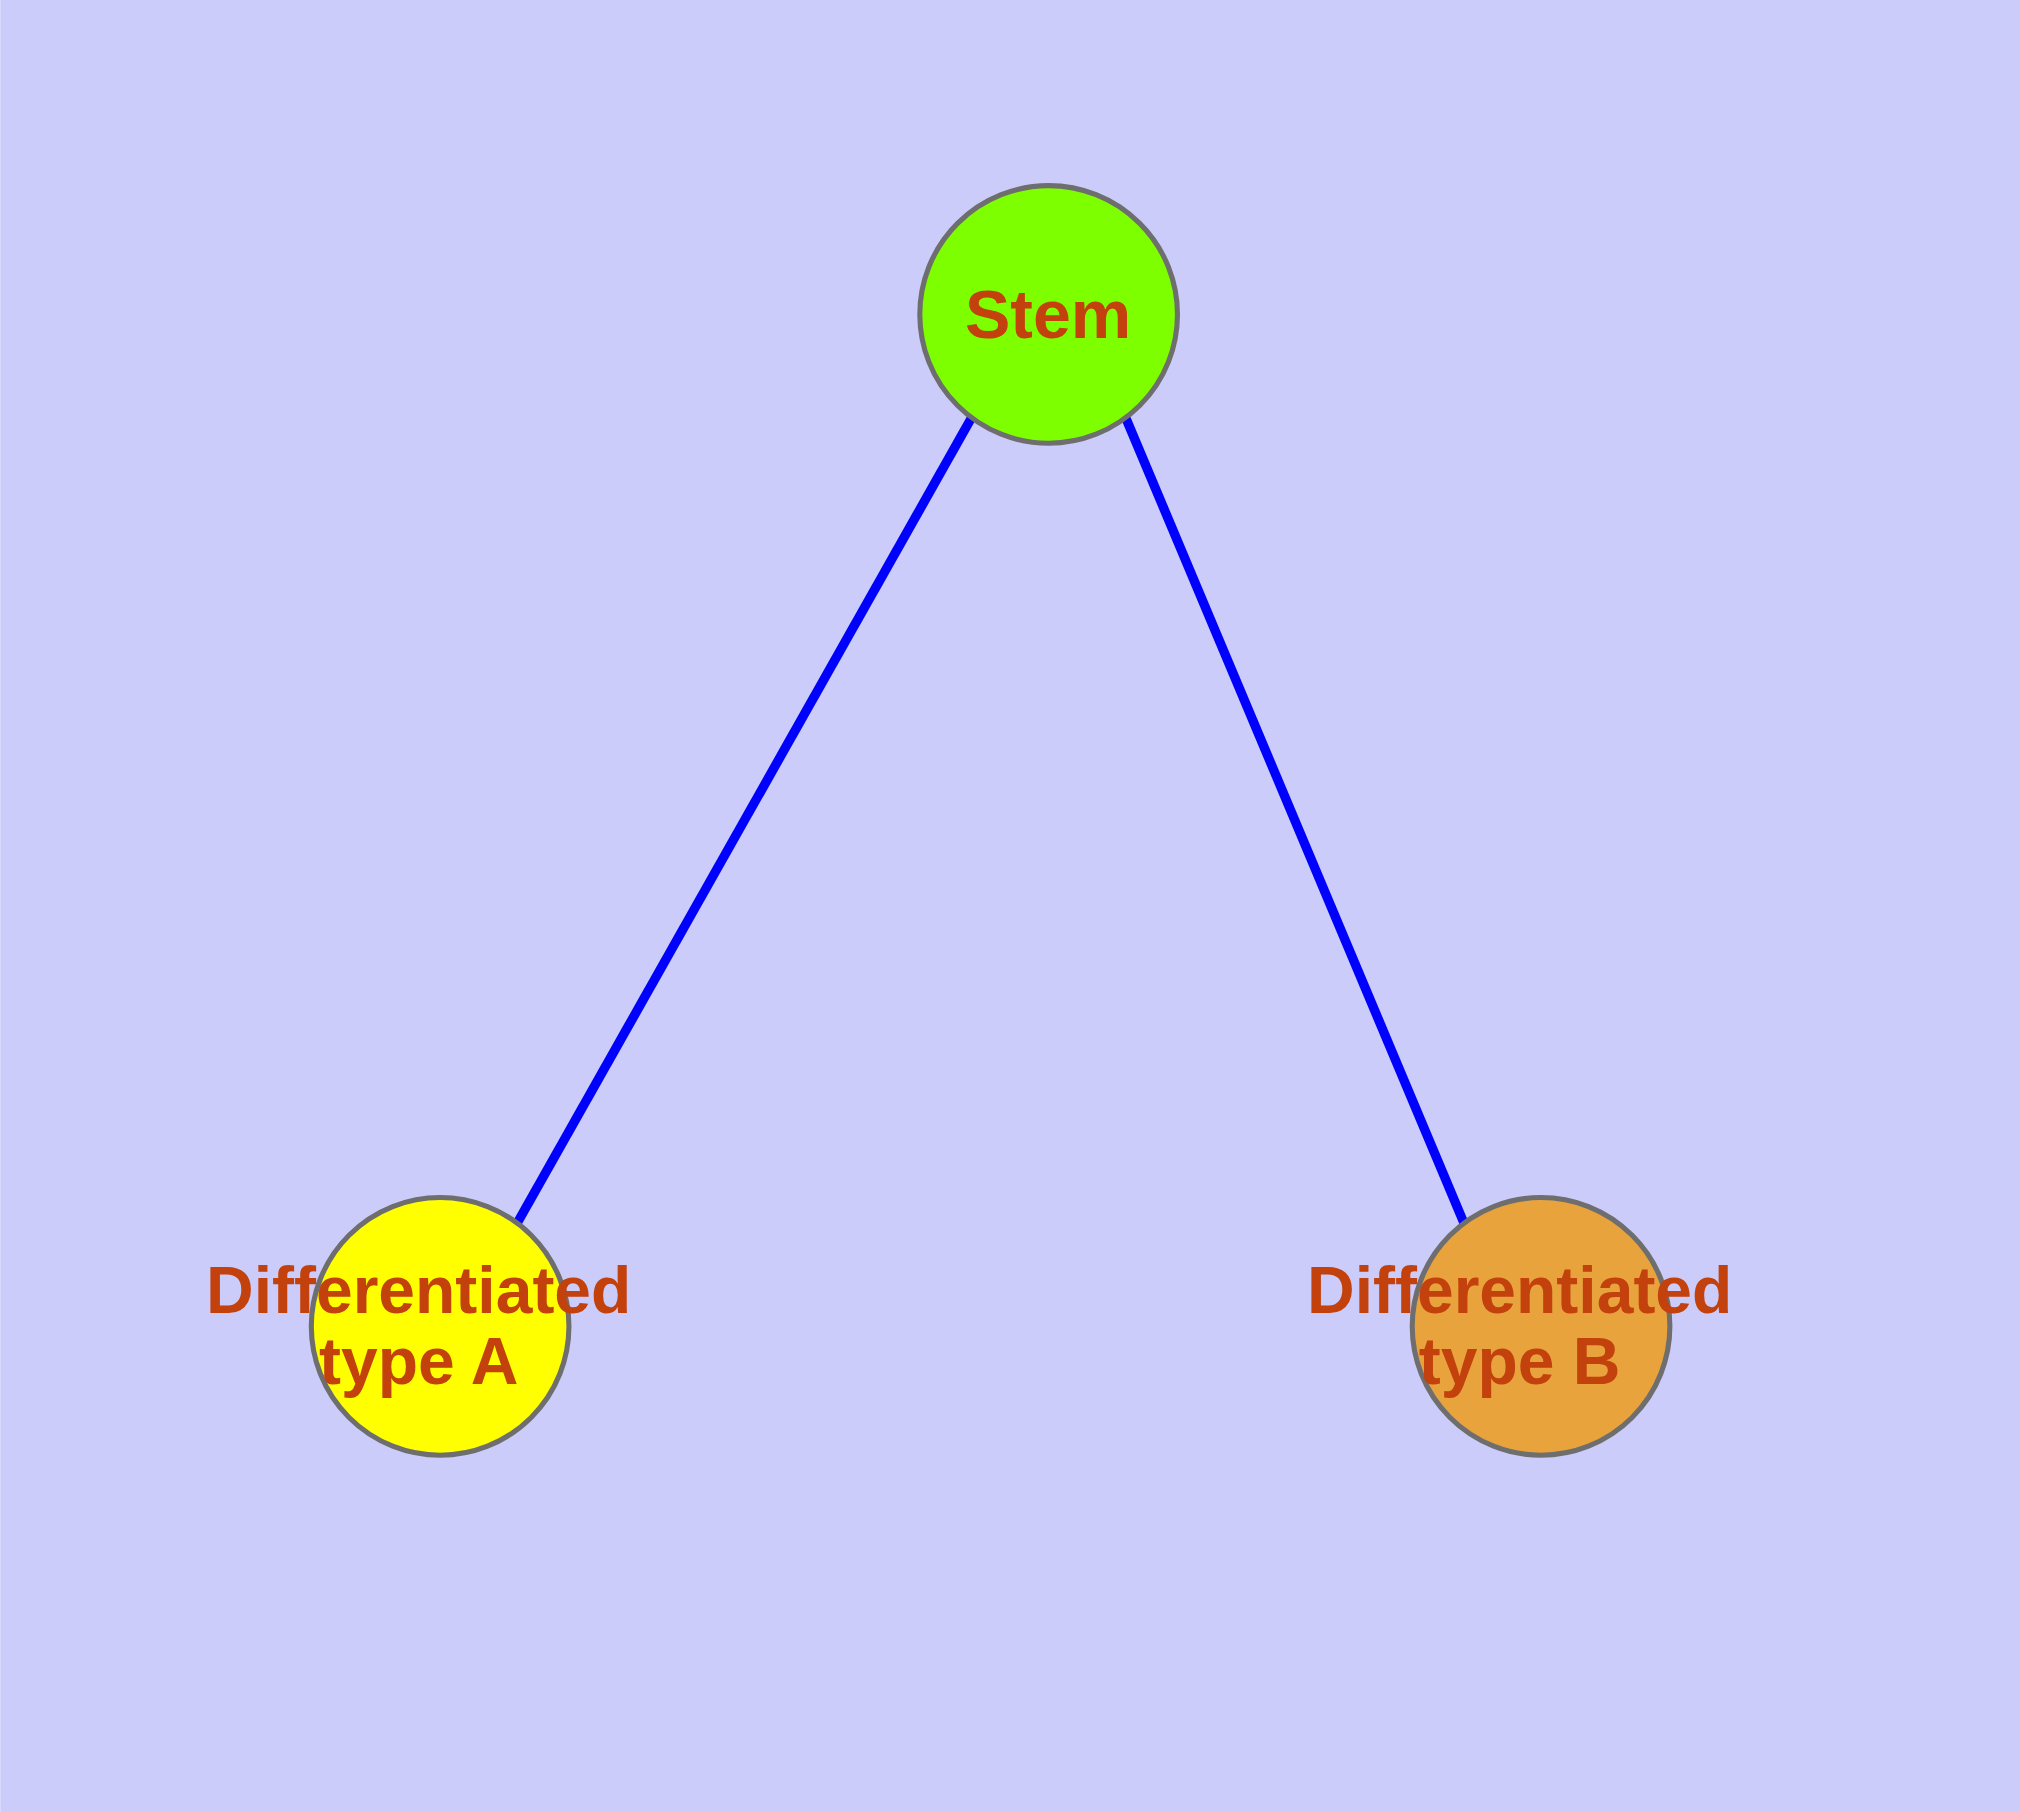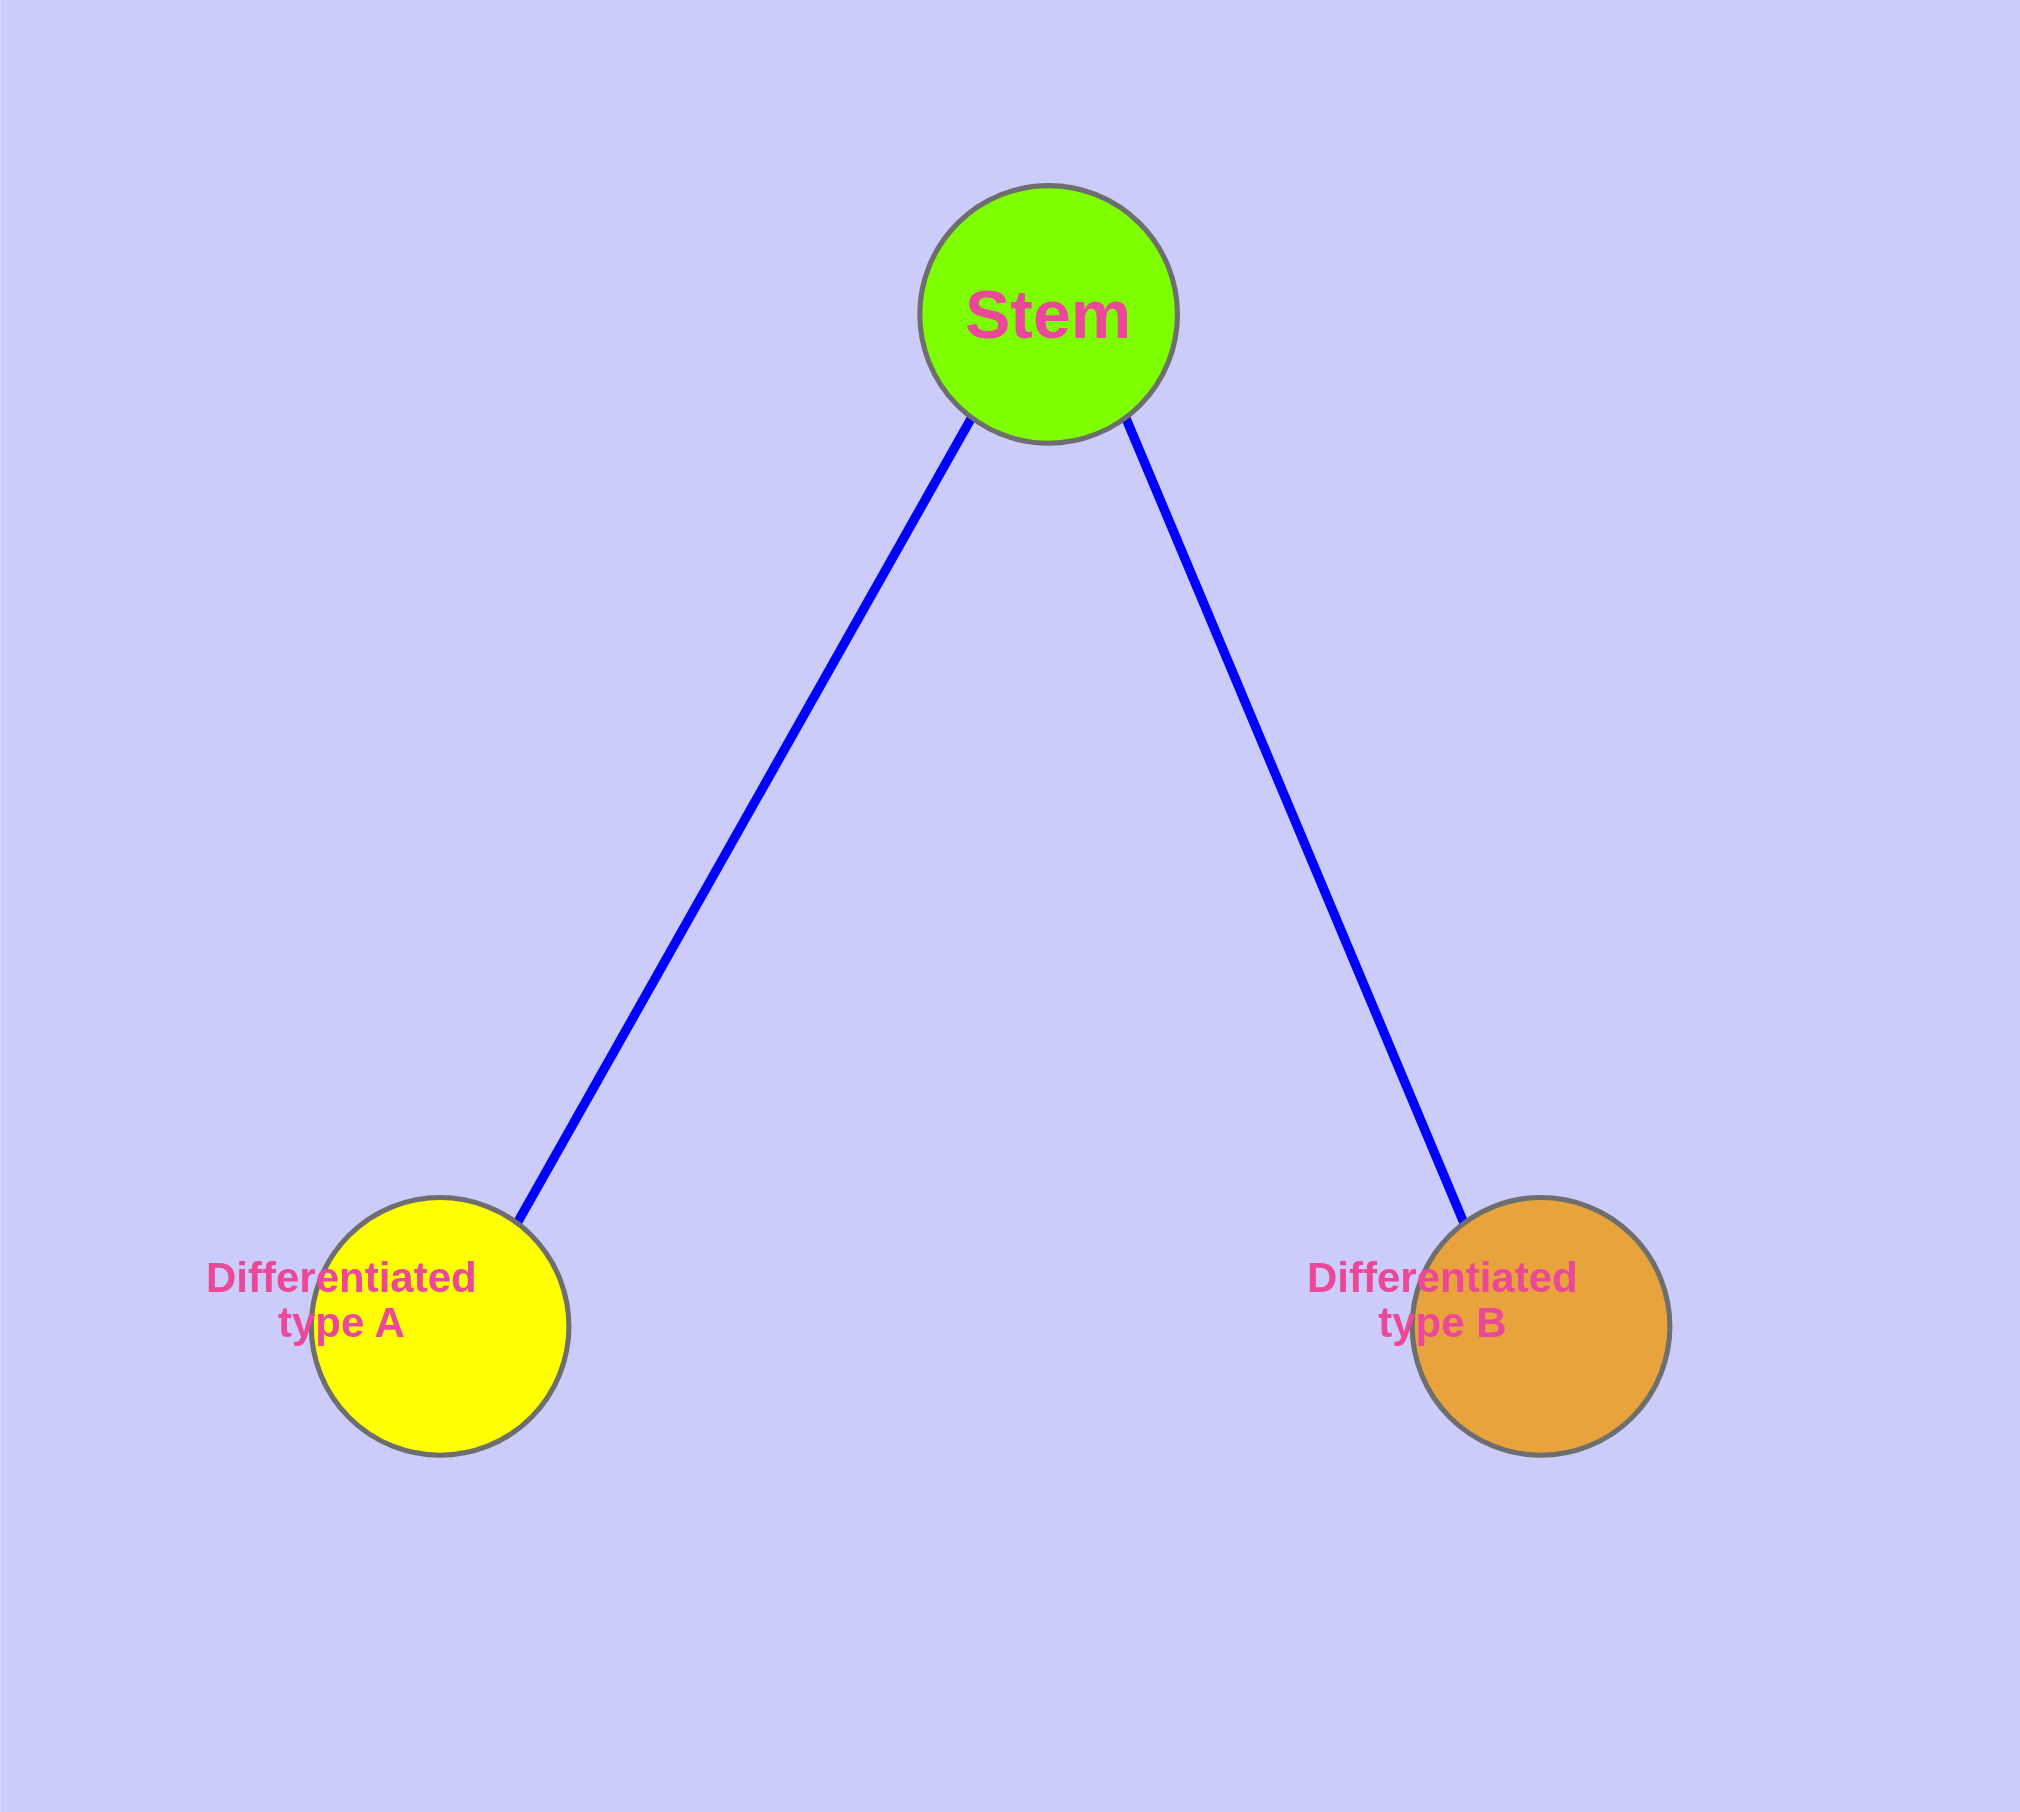--- a/index.html
+++ b/index.html
@@ -20,31 +20,31 @@
     top: 0;
     left: 0;
     width: 2021px;
     height: 1812px;
     display: block;
   }
   .node-label {
     position: absolute;
     text-align: center;
     font-weight: bold;
-    color: #ec4899;
+    color: #c2410c;
     line-height: 1.08;
     white-space: pre;
     pointer-events: none;
     user-select: none;
   }
   .node-label-root {
     font-size: 68px;
   }
   .node-label-leaf {
-    font-size: 42px;
+    font-size: 66px;
   }
 </style>
 </head>
 <body>
 
 <div id="canvas" style="width: 2021px; height: 1812px;">
 
   <svg id="graph-svg" viewBox="0 0 2384 2138" xmlns="http://www.w3.org/2000/svg" style="width: 2021px; height: 1812px;">
 
     <rect id="bg-rect" x="0" y="0" width="2384" height="2138" fill="#ccccfa"></rect>

